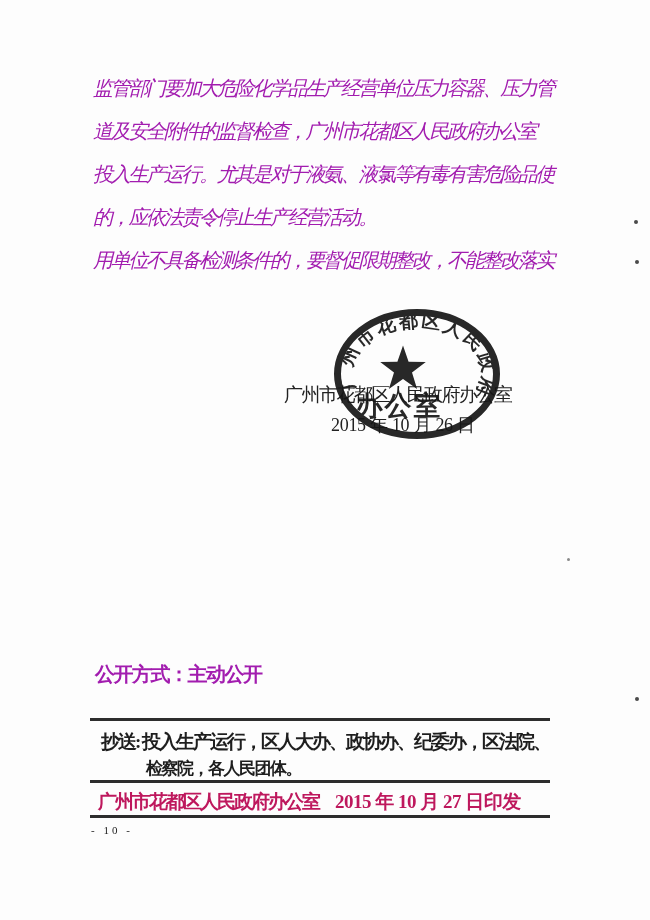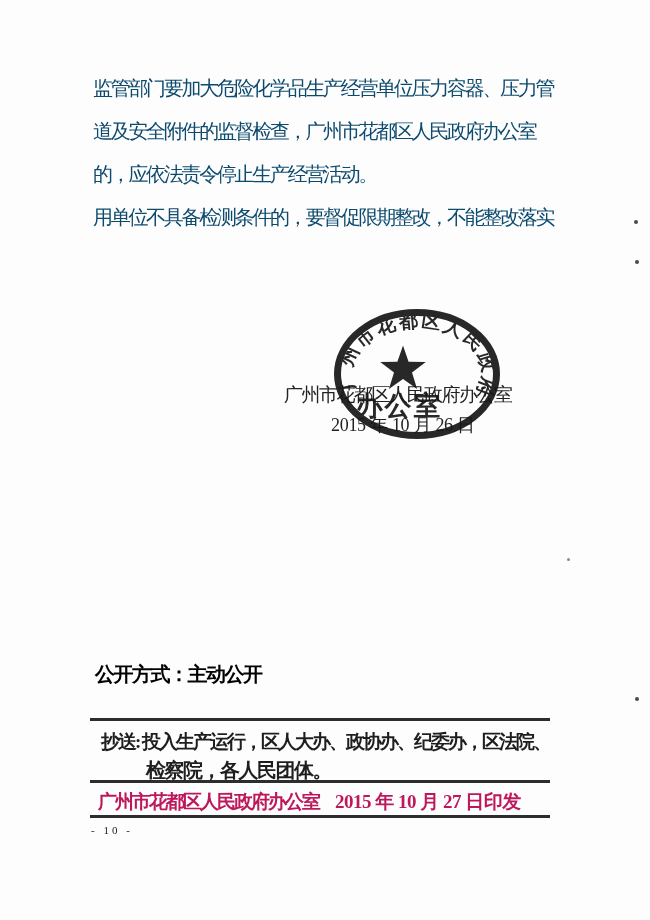--- a/index.html
+++ b/index.html
@@ -13,53 +13,54 @@
   }
   
   .body-text{
     position:absolute;left:93px;top:67px;width:470px;
   }
   .body-line{
     white-space:nowrap;
     font-size:20px;
     line-height:43px;
     letter-spacing:-2.3px;
-    color:#0c4a6e;
+    color:#a21caf;
+    font-style:italic;
   }
   
   .sig-office{
     position:absolute;left:284px;top:382px;
     font-size:19px;letter-spacing:-1.5px;white-space:nowrap;color:#222;
   }
   .sig-date{
     position:absolute;left:331px;top:413px;
     font-size:18px;letter-spacing:-0.3px;white-space:nowrap;color:#222;
   }
   .seal-svg{position:absolute;left:320px;top:295px;}
   
   .disclosure{
     position:absolute;left:95px;top:661px;
     font-family:"Liberation Sans","DejaVu Sans",sans-serif;
     font-weight:bold;font-size:20px;letter-spacing:-1.5px;
-    white-space:nowrap;color:#000000;text-align:center;
+    white-space:nowrap;color:#a21caf;text-align:center;
   }
   
   .rule{position:absolute;left:90px;width:460px;height:2.5px;background:#2d2d2d;}
   .rule-1{top:718px;}
   .rule-2{top:780px;}
   .rule-3{top:815px;}
   
   .copy-line1{
     position:absolute;left:101px;top:729px;
     font-size:19px;font-weight:bold;letter-spacing:-2px;
     white-space:nowrap;color:#1e1e1e;
   }
   .copy-line2{
     position:absolute;left:146px;top:757px;
-    font-size:20px;font-weight:bold;letter-spacing:-1.5px;
+    font-size:17px;font-weight:bold;letter-spacing:-1.5px;
     white-space:nowrap;color:#1e1e1e;
   }
   
   .print-line{
     position:absolute;left:98px;top:789px;
     font-size:19px;font-weight:bold;letter-spacing:-2px;
     white-space:nowrap;color:#be185d;
   }
   .print-date{margin-left:16px;letter-spacing:-0.5px;}
   
@@ -75,20 +76,21 @@
   .speck-4{left:635px;top:697px;width:4px;height:4px;}
 </style>
 </head>
 <body>
 
 <div class="page">
 
   <div class="body-text">
     <div class="body-line">监管部门要加大危险化学品生产经营单位压力容器、压力管</div>
     <div class="body-line">道及安全附件的监督检查，广州市花都区人民政府办公室</div>
+    <div class="body-line">投入生产运行。尤其是对于液氨、液氯等有毒有害危险品使</div>
     <div class="body-line">的，应依法责令停止生产经营活动。</div>
     <div class="body-line">用单位不具备检测条件的，要督促限期整改，不能整改落实</div>
   </div>
 
   <div class="sig-office">广州市花都区人民政府办公室</div>
   <div class="sig-date">2015 年 10 月 26 日</div>
 
   <svg class="seal-svg" width="200" height="160" viewBox="320 295 200 160">
     <g opacity="0.92">
       <ellipse cx="417" cy="374" rx="79.5" ry="61.5" fill="none" stroke="#161616" stroke-width="7"></ellipse>

